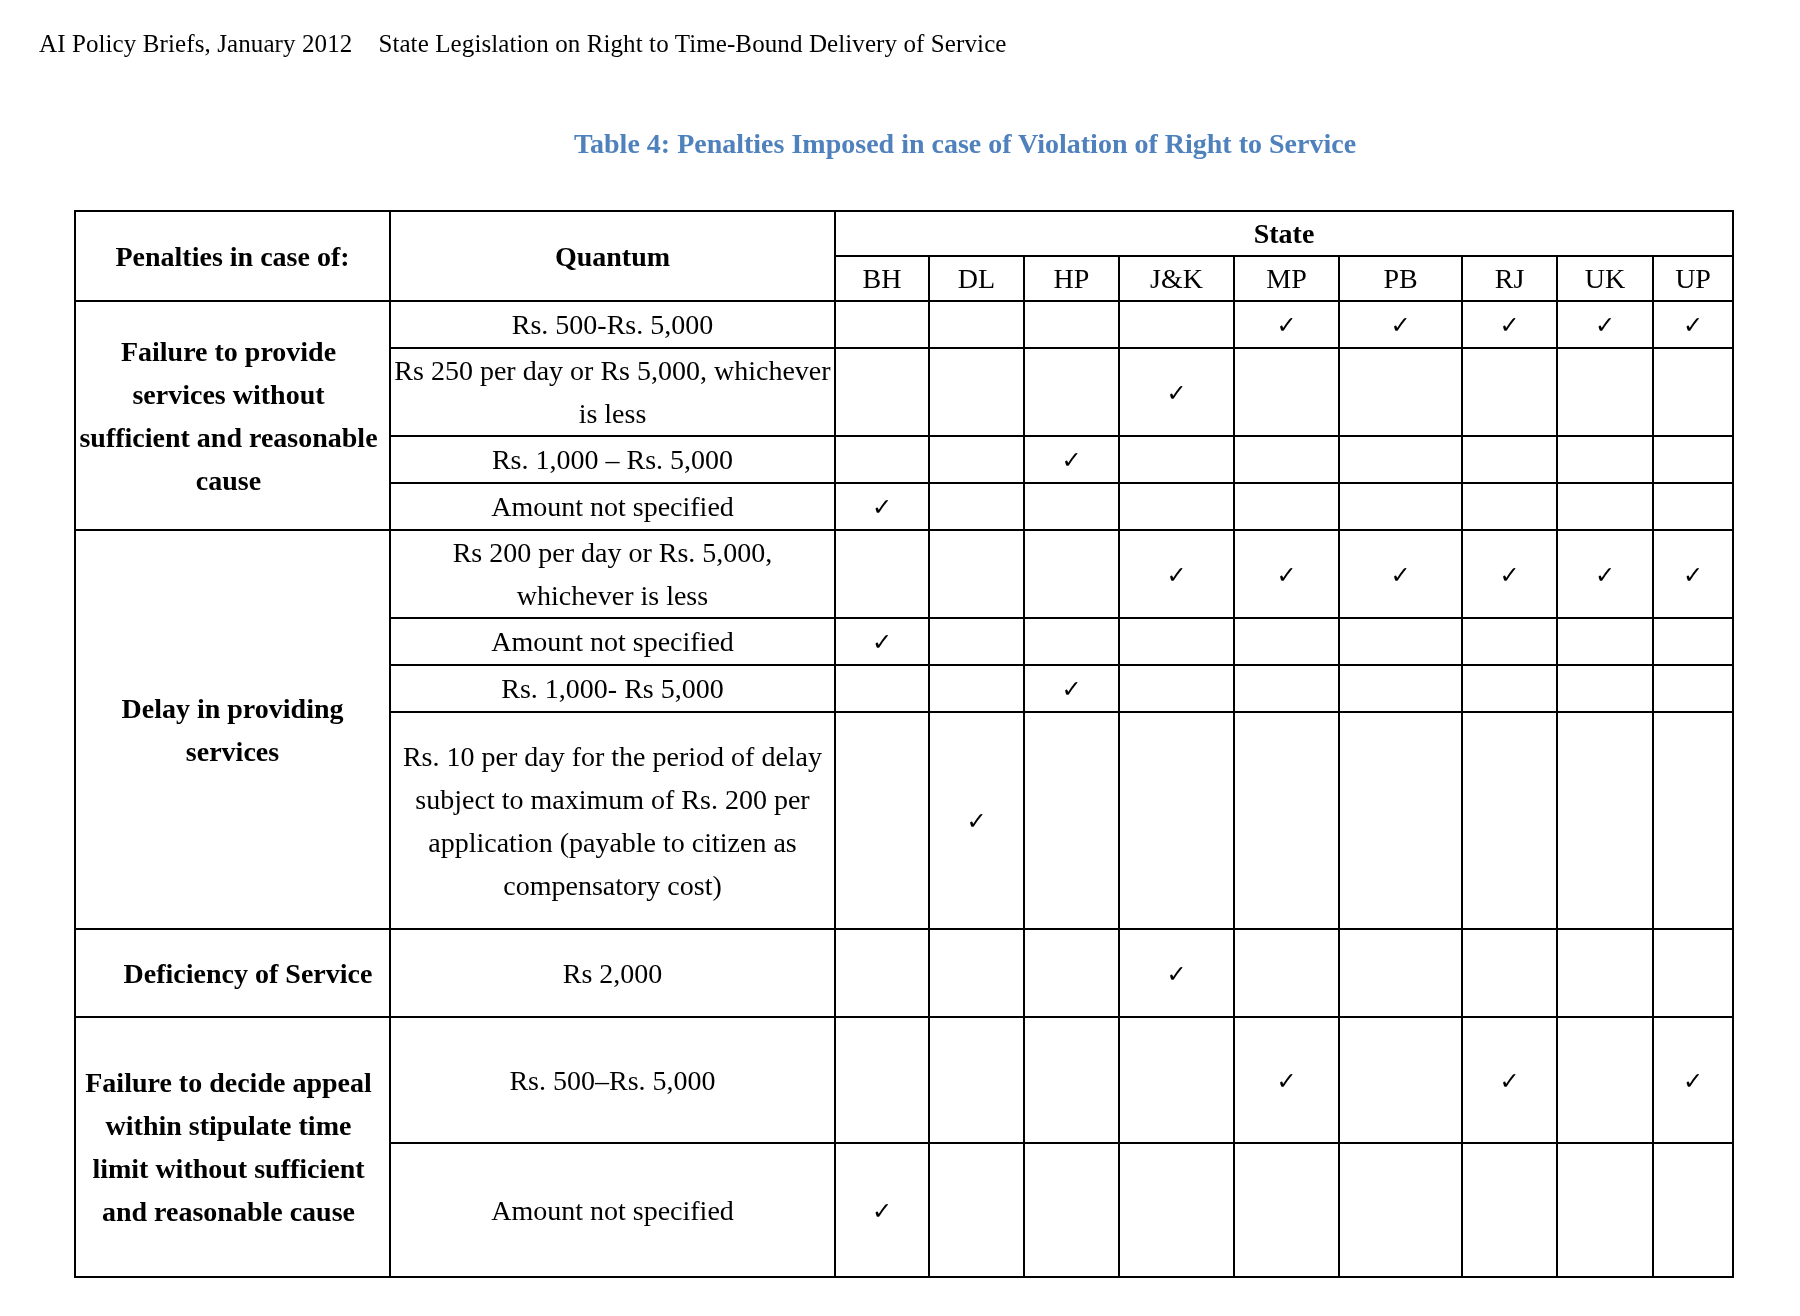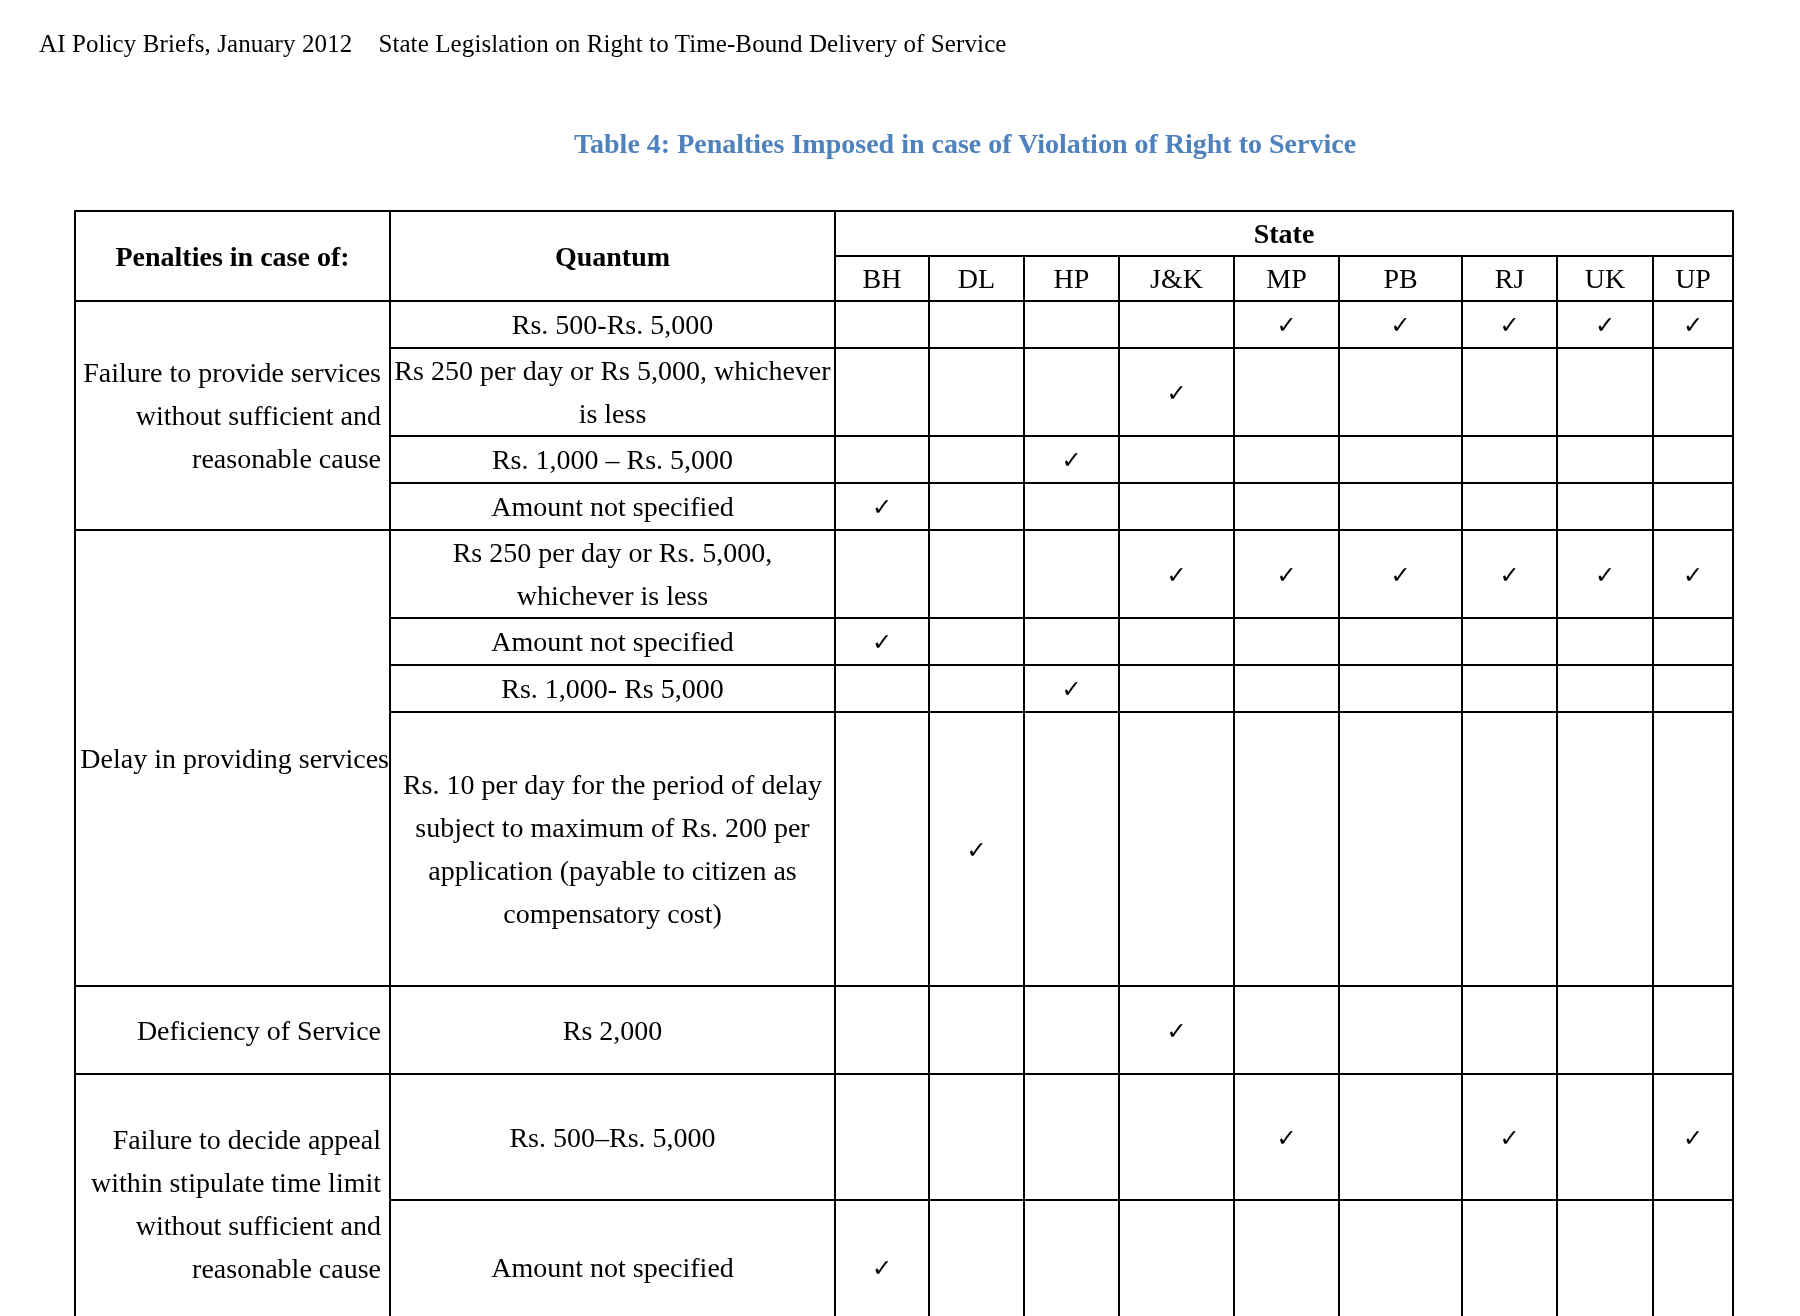--- a/index.html
+++ b/index.html
@@ -8,21 +8,21 @@
   .running-header { position: absolute; left: 39px; top: 30px; font-size: 25px;
          font-family: "Liberation Serif", serif; white-space: pre; letter-spacing: 0.1px; }
   .running-header .sep { display: inline-block; width: 26px; }
   .table-title { position: absolute; left: 0; width: 1930px; top: 128px; text-align: center;
          font-size: 28px; font-weight: bold; color: #4f81bd; font-family: "Liberation Serif", serif; }
   table.penalties { position: absolute; left: 74px; top: 210px; border-collapse: collapse;
          table-layout: fixed; width: 1658px; }
   table.penalties td, table.penalties th { border: 2.5px solid #000; padding: 0; vertical-align: middle;
          font-family: "Liberation Serif", serif; font-size: 28px; line-height: 43px; }
   th { font-weight: bold; text-align: center; }
-  td.category { font-weight: normal; padding-left: 13px; text-align: right; line-height: 43px; }
+  td.category { font-weight: bold; padding-left: 13px; text-align: center; line-height: 43px; }
   td.quantum { padding-left: 14px; text-align: center; font-weight: normal; }
   td.mark { text-align: center; font-size: 26px; }
   th.state-code { font-weight: normal; }
   .check { display: inline-block; font-family: "DejaVu Sans", sans-serif; font-size: 24px; }
 </style>
 </head>
 <body>
 
 <div class="running-header"><span>AI Policy Briefs, January 2012</span><span class="sep"></span><span>State Legislation on Right to Time-Bound Delivery of Service</span></div>
 
@@ -105,21 +105,21 @@
         <td class="mark"></td>
         <td class="mark"></td>
         <td class="mark"></td>
         <td class="mark"></td>
         <td class="mark"></td>
         <td class="mark"></td>
         <td class="mark"></td>
       </tr>
       <tr style="height: 87px;">
         <td class="category" rowspan="4" style="padding-right: 0;">Delay in providing services</td>
-        <td class="quantum">Rs 250 per day or Rs. 5,000, whichever is less</td>
+        <td class="quantum">Rs 200 per day or Rs. 5,000, whichever is less</td>
         <td class="mark"></td>
         <td class="mark"></td>
         <td class="mark"></td>
         <td class="mark"><span class="check">✓</span></td>
         <td class="mark"><span class="check">✓</span></td>
         <td class="mark"><span class="check">✓</span></td>
         <td class="mark"><span class="check">✓</span></td>
         <td class="mark"><span class="check">✓</span></td>
         <td class="mark"><span class="check">✓</span></td>
       </tr>
@@ -140,21 +140,21 @@
         <td class="mark"></td>
         <td class="mark"></td>
         <td class="mark"><span class="check">✓</span></td>
         <td class="mark"></td>
         <td class="mark"></td>
         <td class="mark"></td>
         <td class="mark"></td>
         <td class="mark"></td>
         <td class="mark"></td>
       </tr>
-      <tr style="height: 274px;">
+      <tr style="height: 217px;">
         <td class="quantum">Rs. 10 per day for the period of delay subject to maximum of Rs. 200 per application (payable to citizen as compensatory cost)</td>
         <td class="mark"></td>
         <td class="mark"><span class="check">✓</span></td>
         <td class="mark"></td>
         <td class="mark"></td>
         <td class="mark"></td>
         <td class="mark"></td>
         <td class="mark"></td>
         <td class="mark"></td>
         <td class="mark"></td>

